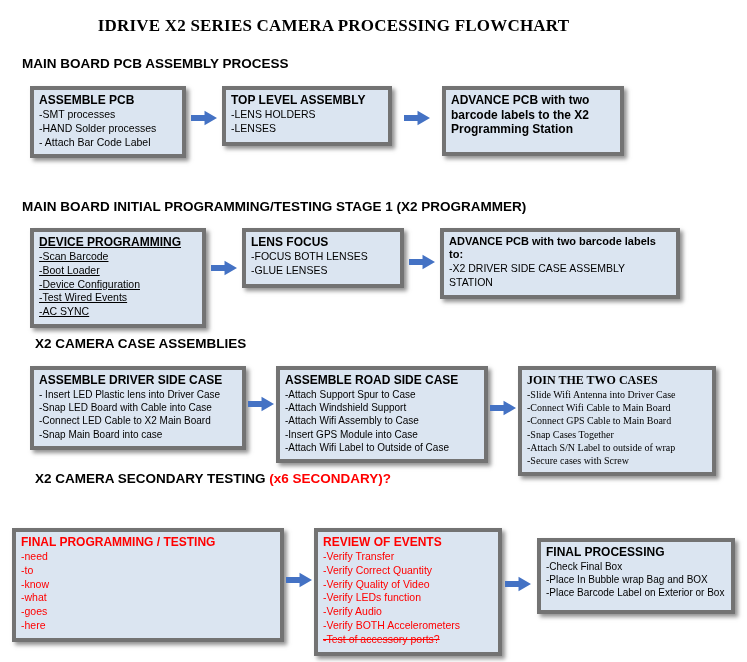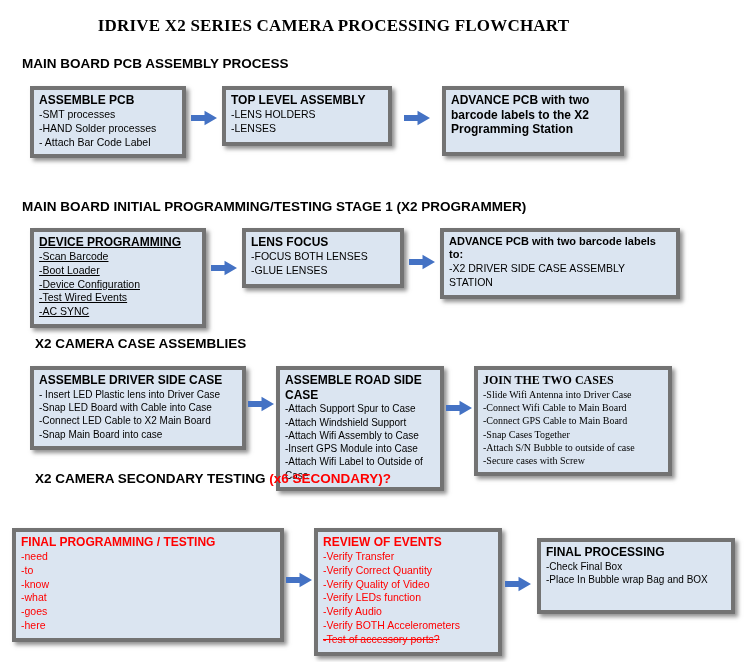--- a/index.html
+++ b/index.html
@@ -115,39 +115,39 @@
   <div class="box compact" style="width:216px; min-height:76px;">
     <div class="box-title">ASSEMBLE DRIVER SIDE CASE</div>
     <div class="box-items">
         <div class="box-item">- Insert LED Plastic lens into Driver Case</div>
         <div class="box-item">-Snap LED Board with Cable into Case</div>
         <div class="box-item">-Connect LED Cable to X2 Main Board</div>
         <div class="box-item">-Snap Main Board into case</div>
       </div>
   </div>
   <div class="arrow" style="margin-top:30px; margin-left:2px; margin-right:2px;"></div>
-  <div class="box compact" style="width:168px; min-height:88px;">
+  <div class="box compact" style="width:212px; min-height:88px;">
     <div class="box-title">ASSEMBLE ROAD SIDE CASE</div>
     <div class="box-items">
         <div class="box-item">-Attach Support Spur to Case</div>
         <div class="box-item">-Attach Windshield Support</div>
         <div class="box-item">-Attach Wifi Assembly to Case</div>
         <div class="box-item">-Insert GPS Module into Case</div>
         <div class="box-item">-Attach Wifi Label to Outside of Case</div>
       </div>
   </div>
   <div class="arrow" style="margin-top:34px; margin-left:2px; margin-right:2px;"></div>
   <div class="box compact" style="width:198px; min-height:98px;font-family:Liberation Serif, serif;">
     <div class="box-title">JOIN THE TWO CASES</div>
     <div class="box-items">
         <div class="box-item">-Slide Wifi Antenna into Driver Case</div>
         <div class="box-item">-Connect Wifi Cable to Main Board</div>
         <div class="box-item">-Connect GPS Cable to Main Board</div>
         <div class="box-item">-Snap Cases Together</div>
-        <div class="box-item">-Attach S/N Bubble to outside of case</div>
+        <div class="box-item">-Attach S/N Label to outside of wrap</div>
         <div class="box-item">-Secure cases with Screw</div>
       </div>
   </div>
 </div>
 
 <div class="section-heading" style="left:35px; top:471px;">
   <span>X2 CAMERA SECONDARY TESTING </span> <span class="red-part">(x6 SECONDARY)?</span>
 </div>
 <div class="row" style="left:12px; top:528px;">
   <div class="box red-box" style="width:272px; min-height:106px;">
@@ -173,15 +173,16 @@
         <div class="box-item">-Verify BOTH Accelerometers</div>
         <div class="box-item strike">-Test of accessory ports?</div>
       </div>
   </div>
   <div class="arrow" style="margin-top:48px; margin-left:3px; margin-right:6px;"></div>
   <div class="box compact" style="width:198px; min-height:76px; margin-top:10px;">
     <div class="box-title">FINAL PROCESSING</div>
     <div class="box-items">
         <div class="box-item">-Check Final Box</div>
         <div class="box-item">-Place In Bubble wrap Bag and BOX</div>
+        <div class="box-item">-Place Barcode Label on Exterior or Box</div>
       </div>
   </div>
 </div>
 
 </body></html>

